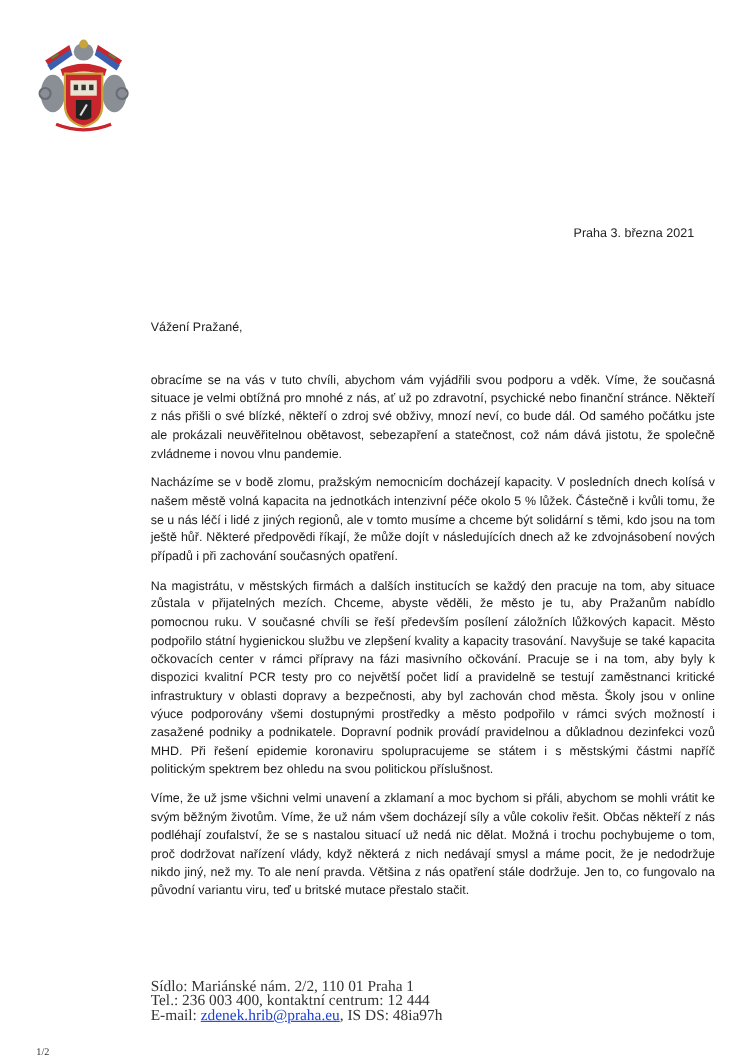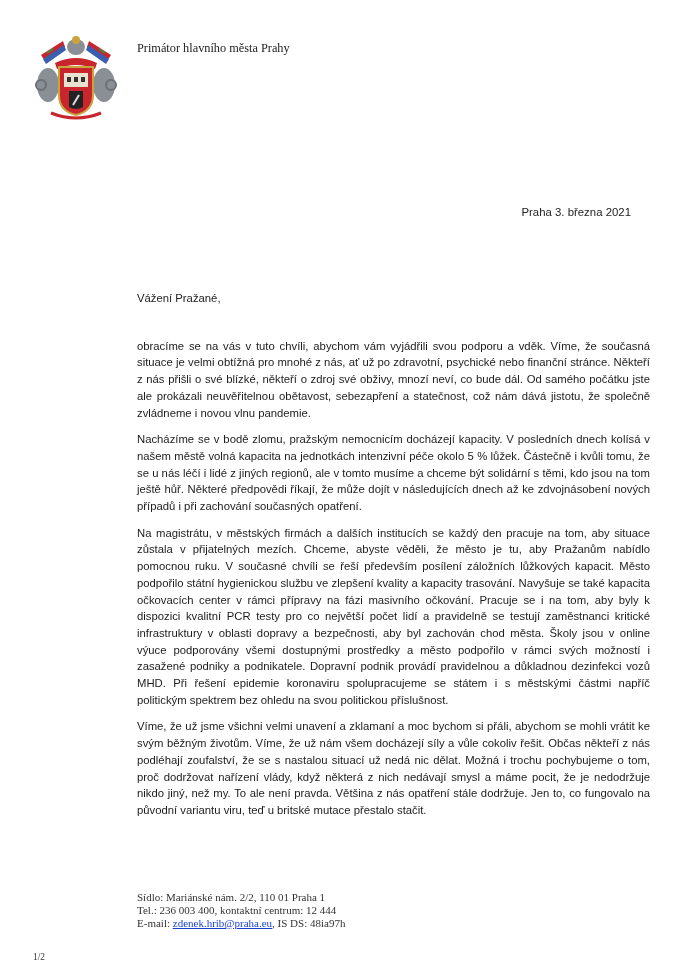--- a/index.html
+++ b/index.html
@@ -10,21 +10,21 @@
   .crest { position: absolute; left: 33px; top: 33px; width: 86px; height: 88px; }
   .letterhead { position: absolute; left: 137px; top: 38px; font-size: 12.3px; line-height: 20px; color: #222; }
   .letterhead .org { letter-spacing: 0.4px; }
 
   .date { position: absolute; right: 48px; top: 206px; font-size: 11.4px; color: #222; }
 
   .body { position: absolute; left: 137px; top: 290px; width: 513px; font-size: 11.3px; line-height: 16.7px; color: #1c1c1c; }
   .salutation { margin: 0 0 31px 0; }
   .body p.para { margin: 0 0 10px 0; text-align: justify; }
 
-  .footer { position: absolute; left: 137px; top: 891px; font-size: 11px; line-height: 13px; color: #333; }
+  .footer { position: absolute; left: 137px; top: 891px; font-size: 14px; line-height: 13px; color: #333; }
   .footer a { color: #1a3fd0; text-decoration: underline; }
   .pagenum { position: absolute; left: 33px; top: 952px; font-size: 9.3px; color: #333; }
 </style>
 </head>
 <body>
 
 <div class="crest">
   <svg width="86" height="88" viewBox="0 0 86 88">
 
     <path d="M8 22 L30 8 L32 14 L12 28 Z" fill="#c8262c"></path>
@@ -49,21 +49,20 @@
     <rect x="41" y="44" width="4" height="5" fill="#333"></rect>
     <rect x="48" y="44" width="4" height="5" fill="#333"></rect>
     <path d="M36 58 L50 58 L50 74 Q43 78 36 74 Z" fill="#222"></path>
     <path d="M40 72 L46 62" stroke="#ddd" stroke-width="2"></path>
 
     <path d="M18 80 Q43 90 68 80" stroke="#c8262c" stroke-width="3" fill="none"></path>
   </svg>
 </div>
 
 <div class="letterhead serif">
-  <div>Primátor hlavního města Prahy</div>
 </div>
 
 <div class="date sans">Praha 3. března 2021</div>
 
 <div class="body sans">
   <p class="salutation">Vážení Pražané,</p>
   <p class="para">obracíme se na vás v tuto chvíli, abychom vám vyjádřili svou podporu a vděk. Víme, že současná situace je velmi obtížná pro mnohé z nás, ať už po zdravotní, psychické nebo finanční stránce. Někteří z nás přišli o své blízké, někteří o zdroj své obživy, mnozí neví, co bude dál. Od samého počátku jste ale prokázali neuvěřitelnou obětavost, sebezapření a statečnost, což nám dává jistotu, že společně zvládneme i novou vlnu pandemie.</p>
   <p class="para">Nacházíme se v bodě zlomu, pražským nemocnicím docházejí kapacity. V posledních dnech kolísá v našem městě volná kapacita na jednotkách intenzivní péče okolo 5 % lůžek. Částečně i kvůli tomu, že se u nás léčí i lidé z jiných regionů, ale v tomto musíme a chceme být solidární s těmi, kdo jsou na tom ještě hůř. Některé předpovědi říkají, že může dojít v následujících dnech až ke zdvojnásobení nových případů i při zachování současných opatření.</p>
   <p class="para">Na magistrátu, v městských firmách a dalších institucích se každý den pracuje na tom, aby situace zůstala v přijatelných mezích. Chceme, abyste věděli, že město je tu, aby Pražanům nabídlo pomocnou ruku. V současné chvíli se řeší především posílení záložních lůžkových kapacit. Město podpořilo státní hygienickou službu ve zlepšení kvality a kapacity trasování. Navyšuje se také kapacita očkovacích center v rámci přípravy na fázi masivního očkování. Pracuje se i na tom, aby byly k dispozici kvalitní PCR testy pro co největší počet lidí a pravidelně se testují zaměstnanci kritické infrastruktury v oblasti dopravy a bezpečnosti, aby byl zachován chod města. Školy jsou v online výuce podporovány všemi dostupnými prostředky a město podpořilo v rámci svých možností i zasažené podniky a podnikatele. Dopravní podnik provádí pravidelnou a důkladnou dezinfekci vozů MHD. Při řešení epidemie koronaviru spolupracujeme se státem i s městskými částmi napříč politickým spektrem bez ohledu na svou politickou příslušnost.</p>
   <p class="para">Víme, že už jsme všichni velmi unavení a zklamaní a moc bychom si přáli, abychom se mohli vrátit ke svým běžným životům. Víme, že už nám všem docházejí síly a vůle cokoliv řešit. Občas někteří z nás podléhají zoufalství, že se s nastalou situací už nedá nic dělat. Možná i trochu pochybujeme o tom, proč dodržovat nařízení vlády, když některá z nich nedávají smysl a máme pocit, že je nedodržuje nikdo jiný, než my. To ale není pravda. Většina z nás opatření stále dodržuje. Jen to, co fungovalo na původní variantu viru, teď u britské mutace přestalo stačit.</p>

